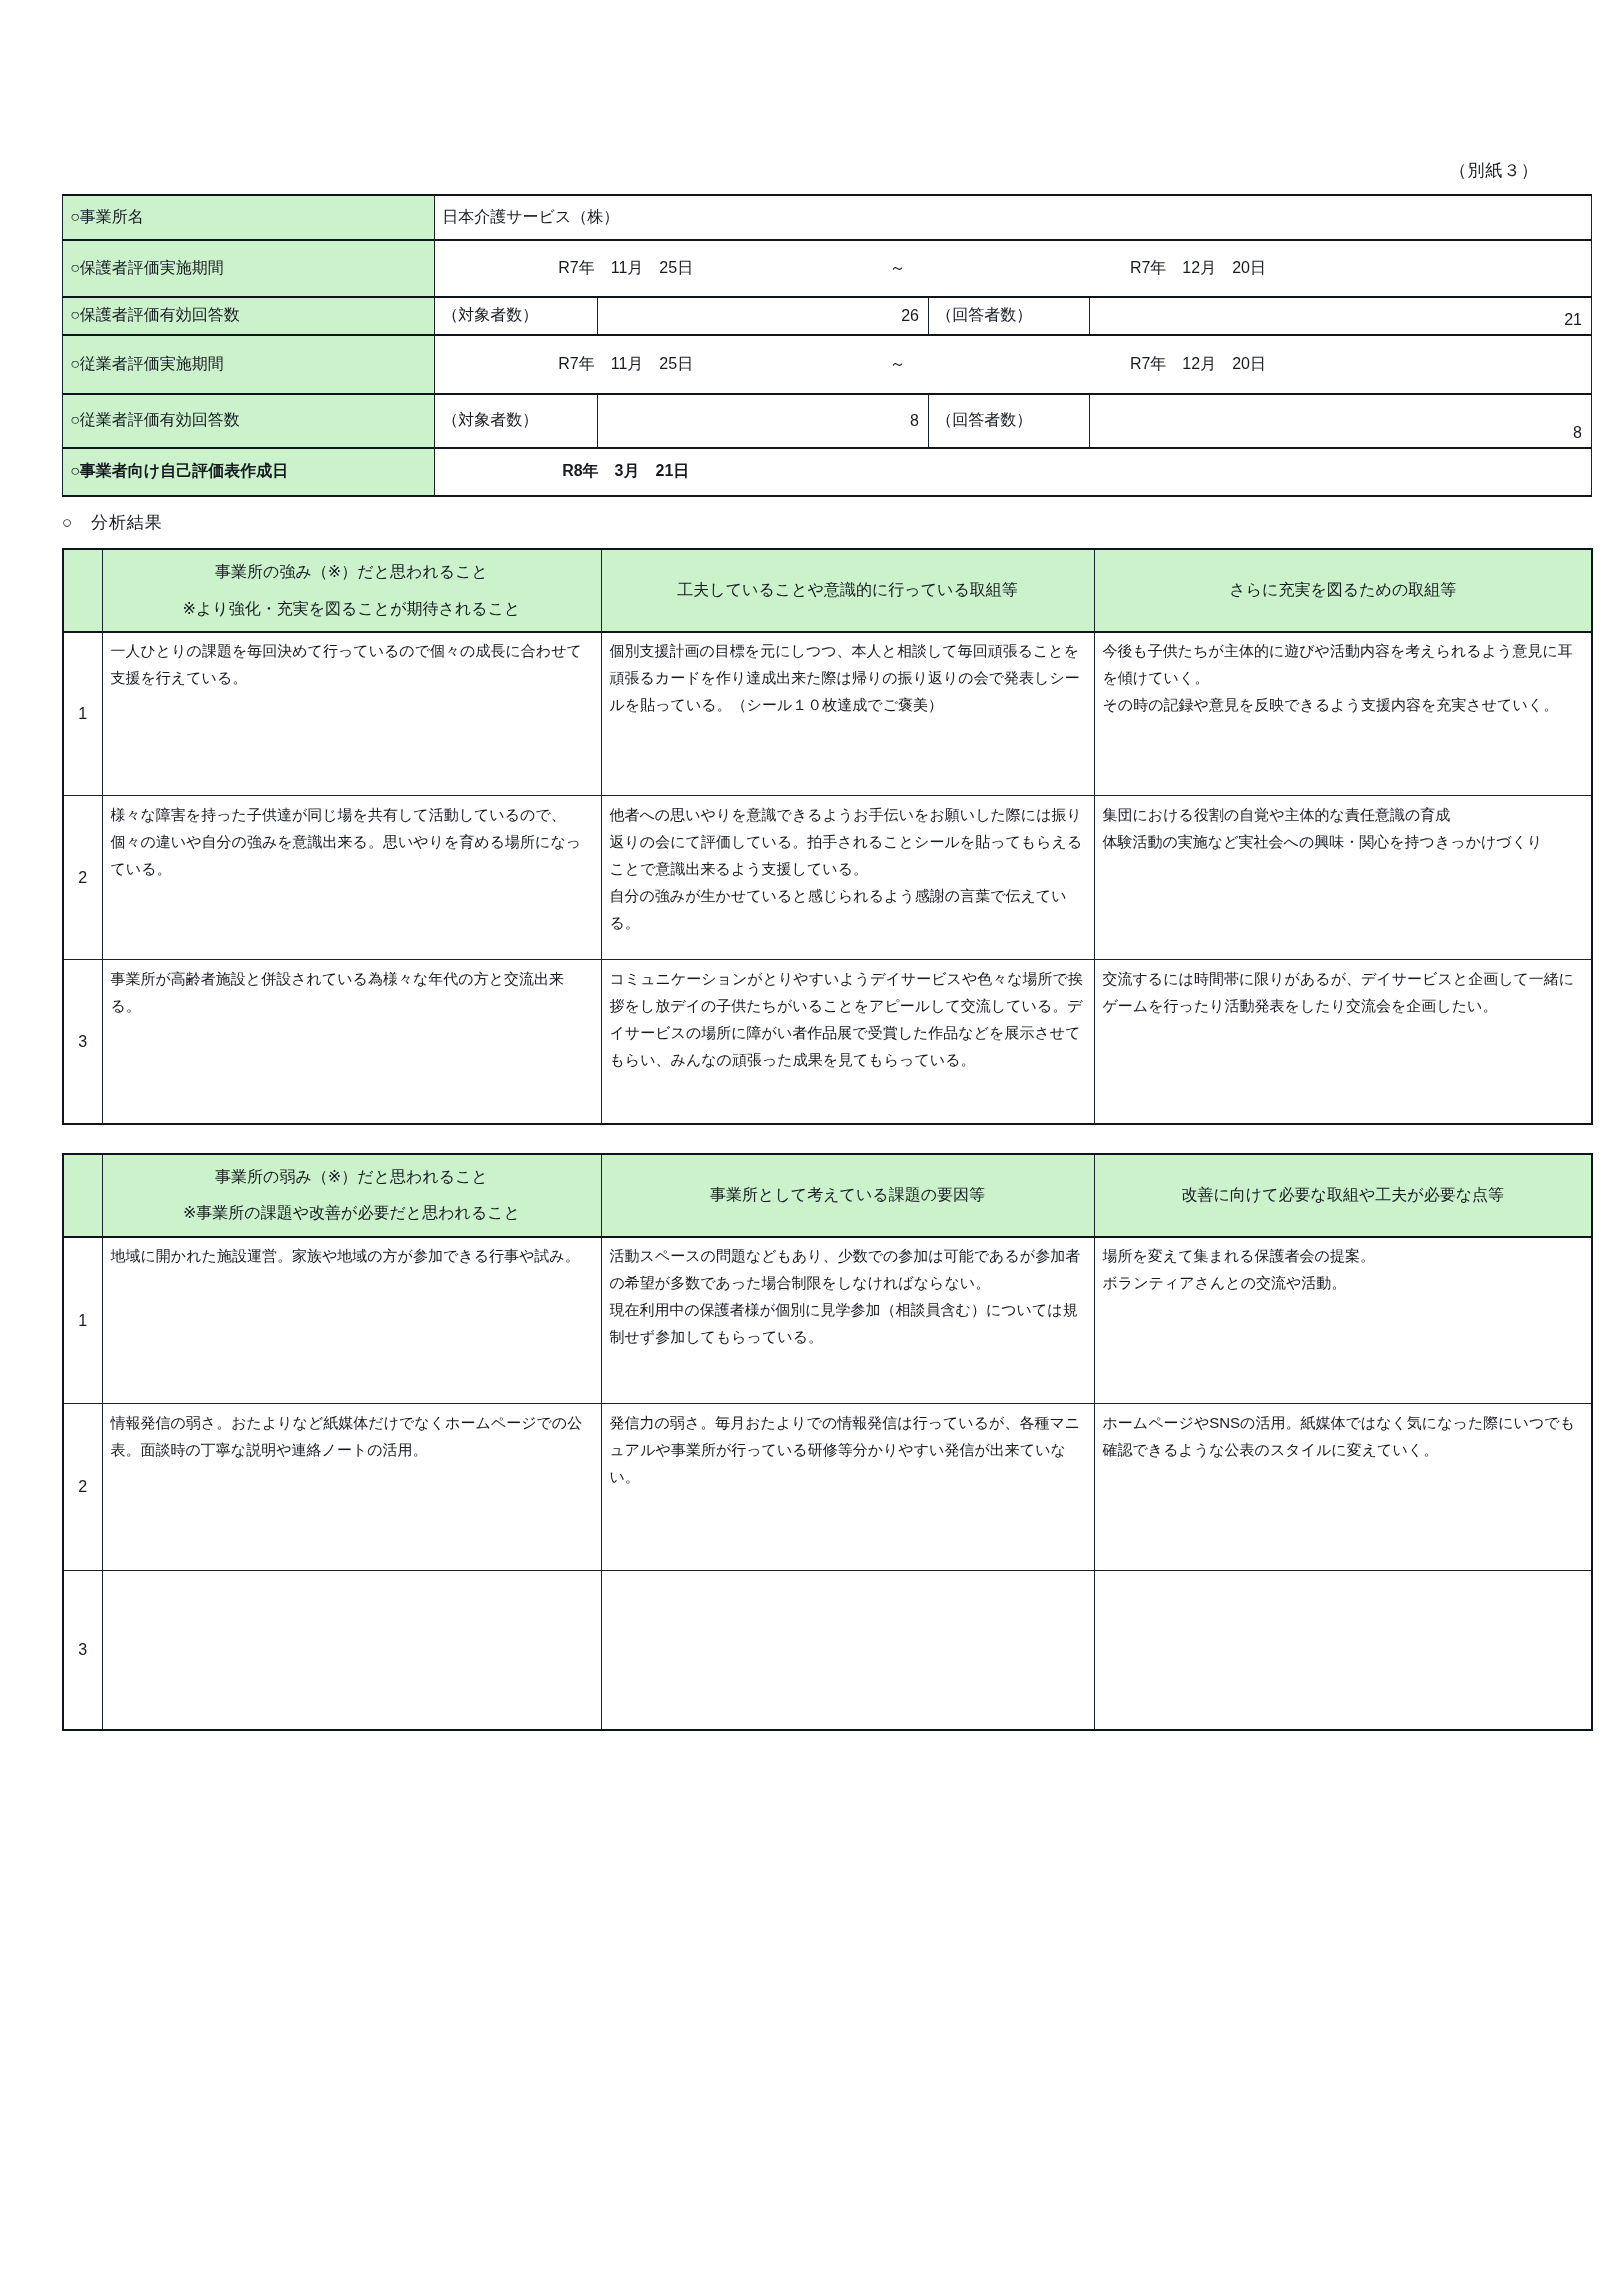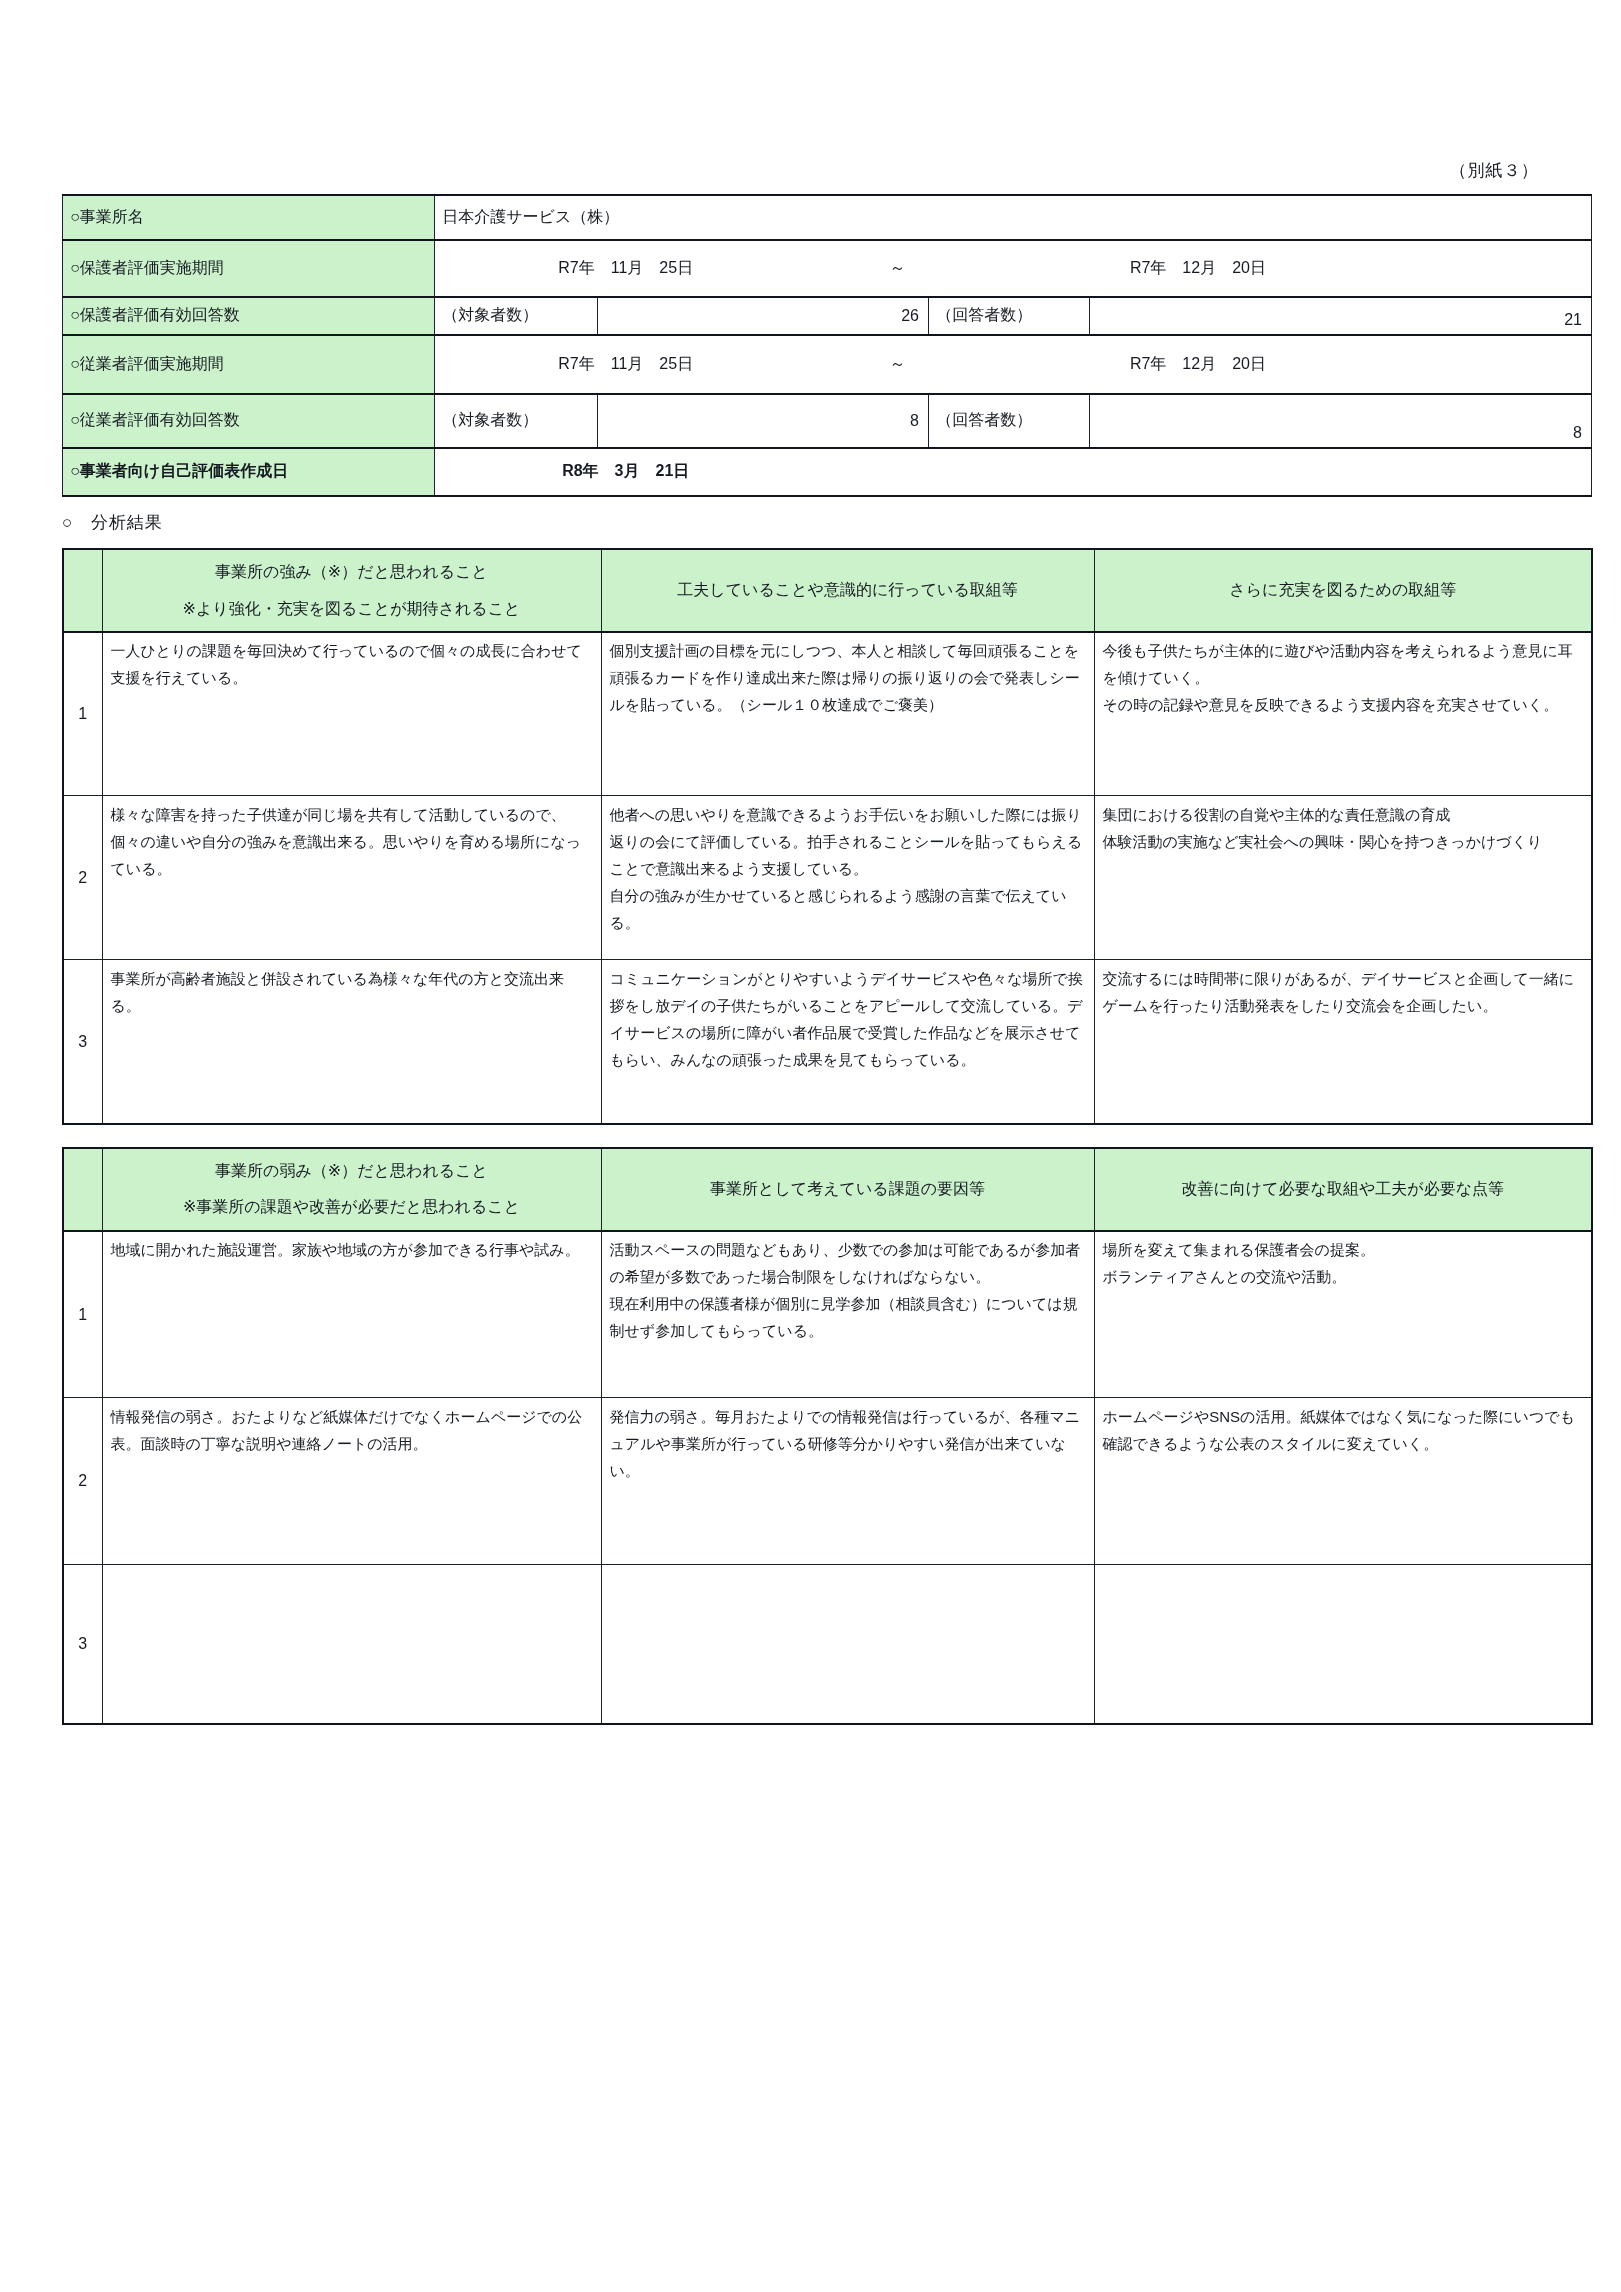--- a/index.html
+++ b/index.html
@@ -91,21 +91,21 @@
     line-height:1.8;
     white-space:pre-wrap;
     word-break:break-all;
   }
   .analysis td.rownum{
     text-align:center;vertical-align:middle;font-size:16px;padding:0;
   }
   .t1{margin-top:14.3px;}
   .t1 thead th{height:77px;}
   .t1 tbody td{height:164px;}
-  .t2{margin-top:22px;}
+  .t2{margin-top:28px;}
   .t2 thead th{height:75px;}
   .t2 tbody tr.b1 td{height:167px;}
   .t2 tbody tr.b2 td{height:167px;}
   .t2 tbody tr.b3 td{height:159px;}
 </style>
 </head>
 <body>
 
 <div class="page">
   <div class="content">

